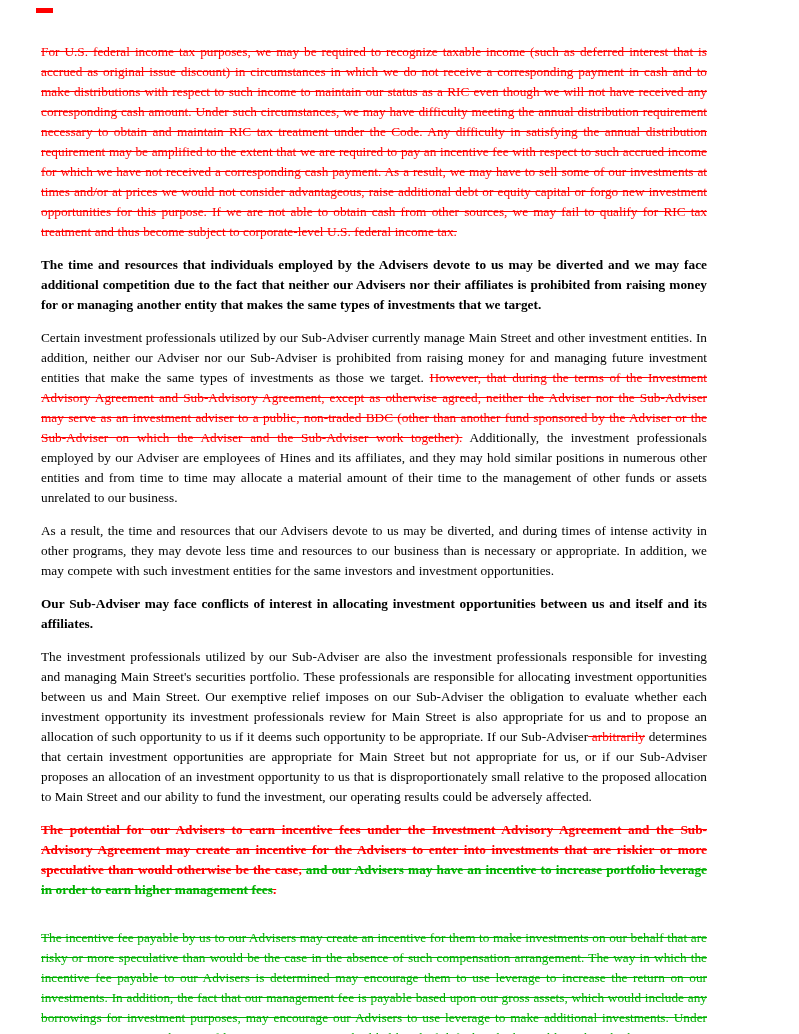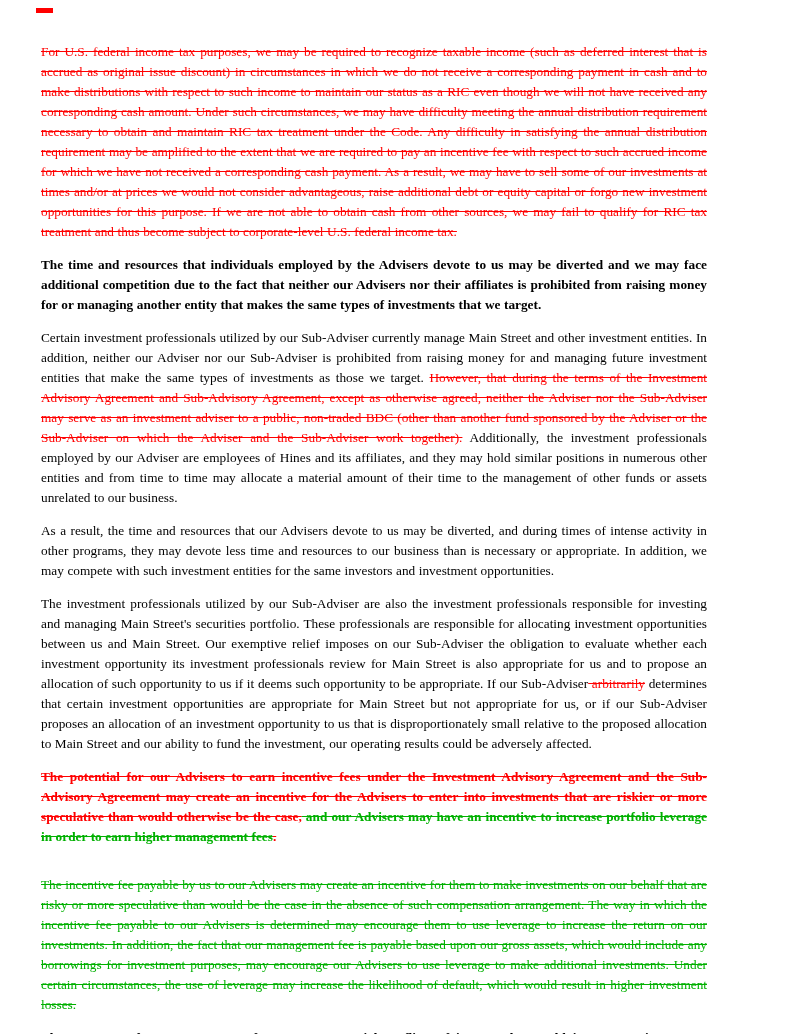--- a/index.html
+++ b/index.html
@@ -28,20 +28,21 @@
   <div class="top-mark"></div>
 
   <p class="para red strike">For U.S. federal income tax purposes, we may be required to recognize taxable income (such as deferred interest that is accrued as original issue discount) in circumstances in which we do not receive a corresponding payment in cash and to make distributions with respect to such income to maintain our status as a RIC even though we will not have received any corresponding cash amount. Under such circumstances, we may have difficulty meeting the annual distribution requirement necessary to obtain and maintain RIC tax treatment under the Code. Any difficulty in satisfying the annual distribution requirement may be amplified to the extent that we are required to pay an incentive fee with respect to such accrued income for which we have not received a corresponding cash payment. As a result, we may have to sell some of our investments at times and/or at prices we would not consider advantageous, raise additional debt or equity capital or forgo new investment opportunities for this purpose. If we are not able to obtain cash from other sources, we may fail to qualify for RIC tax treatment and thus become subject to corporate-level U.S. federal income tax.</p>
 
   <p class="para bi">The time and resources that individuals employed by the Advisers devote to us may be diverted and we may face additional competition due to the fact that neither our Advisers nor their affiliates is prohibited from raising money for or managing another entity that makes the same types of investments that we target.</p>
 
   <p class="para"><span>Certain investment professionals utilized by our Sub-Adviser currently manage Main Street and other investment entities. In addition, neither our Adviser nor our Sub-Adviser is prohibited from raising money for and managing future investment entities that make the same types of investments as those we target. </span><span class="red strike">However, that during the terms of the Investment Advisory Agreement and Sub-Advisory Agreement, except as otherwise agreed, neither the Adviser nor the Sub-Adviser may serve as an investment adviser to a public, non-traded BDC (other than another fund sponsored by the Adviser or the Sub-Adviser on which the Adviser and the Sub-Adviser work together).</span><span> Additionally, the investment professionals employed by our Adviser are employees of Hines and its affiliates, and they may hold similar positions in numerous other entities and from time to time may allocate a material amount of their time to the management of other funds or assets unrelated to our business.</span></p>
 
   <p class="para">As a result, the time and resources that our Advisers devote to us may be diverted, and during times of intense activity in other programs, they may devote less time and resources to our business than is necessary or appropriate. In addition, we may compete with such investment entities for the same investors and investment opportunities.</p>
 
+  <p class="para bi">Our Sub-Adviser may face conflicts of interest in allocating investment opportunities between us and itself and its affiliates.</p>
 
   <p class="para"><span>The investment professionals utilized by our Sub-Adviser are also the investment professionals responsible for investing and managing Main Street's securities portfolio. These professionals are responsible for allocating investment opportunities between us and Main Street. Our exemptive relief imposes on our Sub-Adviser the obligation to evaluate whether each investment opportunity its investment professionals review for Main Street is also appropriate for us and to propose an allocation of such opportunity to us if it deems such opportunity to be appropriate. If our Sub-Adviser</span><span class="red strike"> arbitrarily</span><span> determines that certain investment opportunities are appropriate for Main Street but not appropriate for us, or if our Sub-Adviser proposes an allocation of an investment opportunity to us that is disproportionately small relative to the proposed allocation to Main Street and our ability to fund the investment, our operating results could be adversely affected.</span></p>
 
   <p class="para bi"><span class="red strike">The potential for our Advisers to earn incentive fees under the Investment Advisory Agreement and the Sub-Advisory Agreement may create an incentive for the Advisers to enter into investments that are riskier or more speculative than would otherwise be the case,</span><span class="green strike"> and our Advisers may have an incentive to increase portfolio leverage in order to earn higher management fees</span><span class="red strike">.</span></p>
 
   <p class="para green strike">The incentive fee payable by us to our Advisers may create an incentive for them to make investments on our behalf that are risky or more speculative than would be the case in the absence of such compensation arrangement. The way in which the incentive fee payable to our Advisers is determined may encourage them to use leverage to increase the return on our investments. In addition, the fact that our management fee is payable based upon our gross assets, which would include any borrowings for investment purposes, may encourage our Advisers to use leverage to make additional investments. Under certain circumstances, the use of leverage may increase the likelihood of default, which would result in higher investment losses.</p>
 
   <p class="para bi" style="margin-bottom:12px;">The structure of our management fees creates potential conflicts of interest that could impact our investment returns.</p>
 
   <div class="page-number">40</div>

